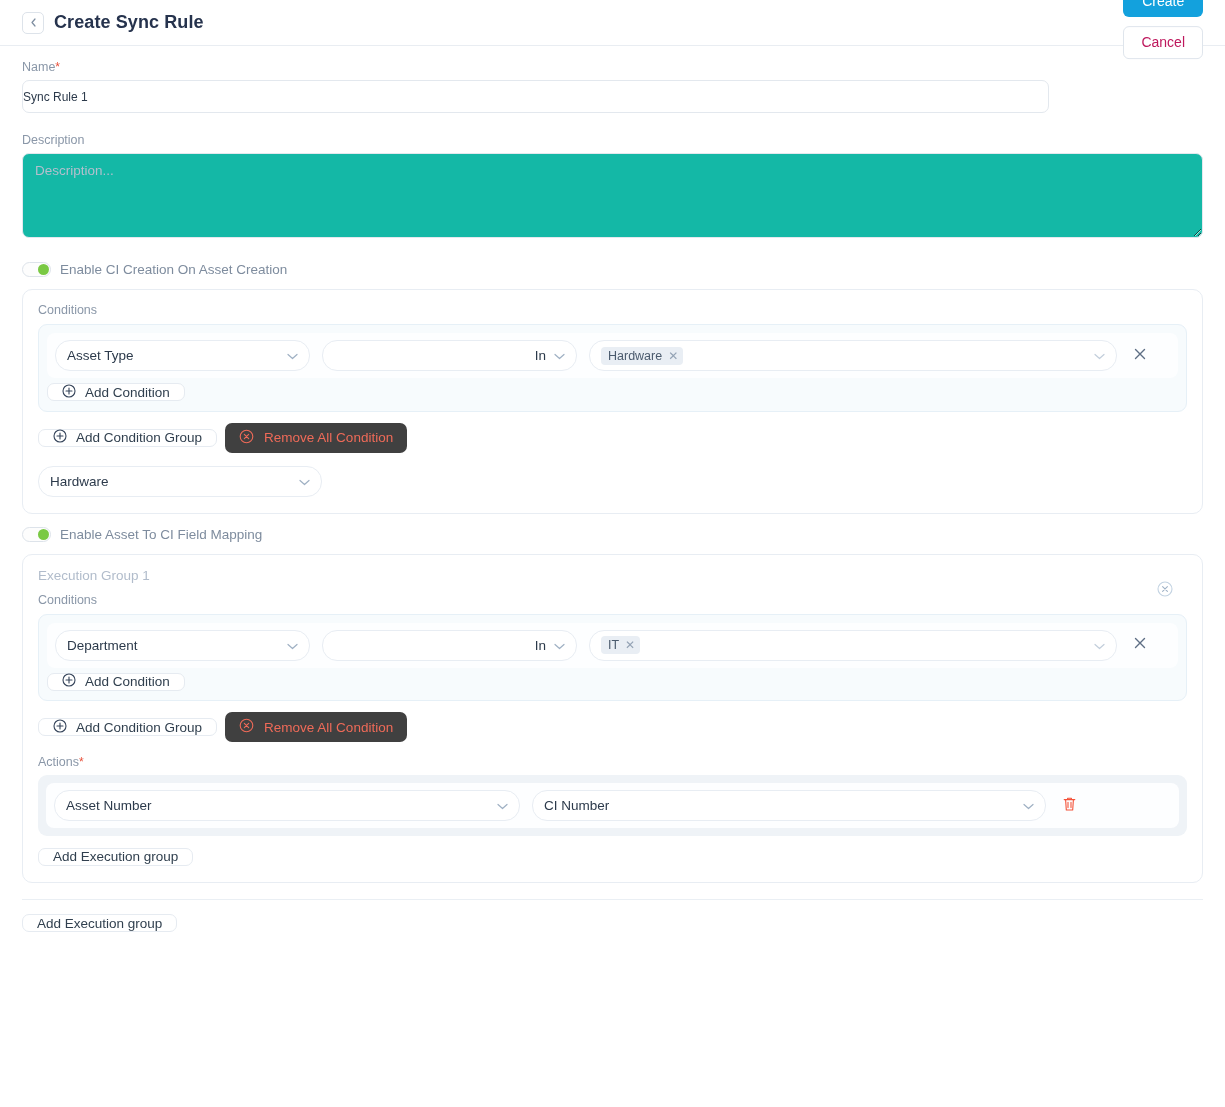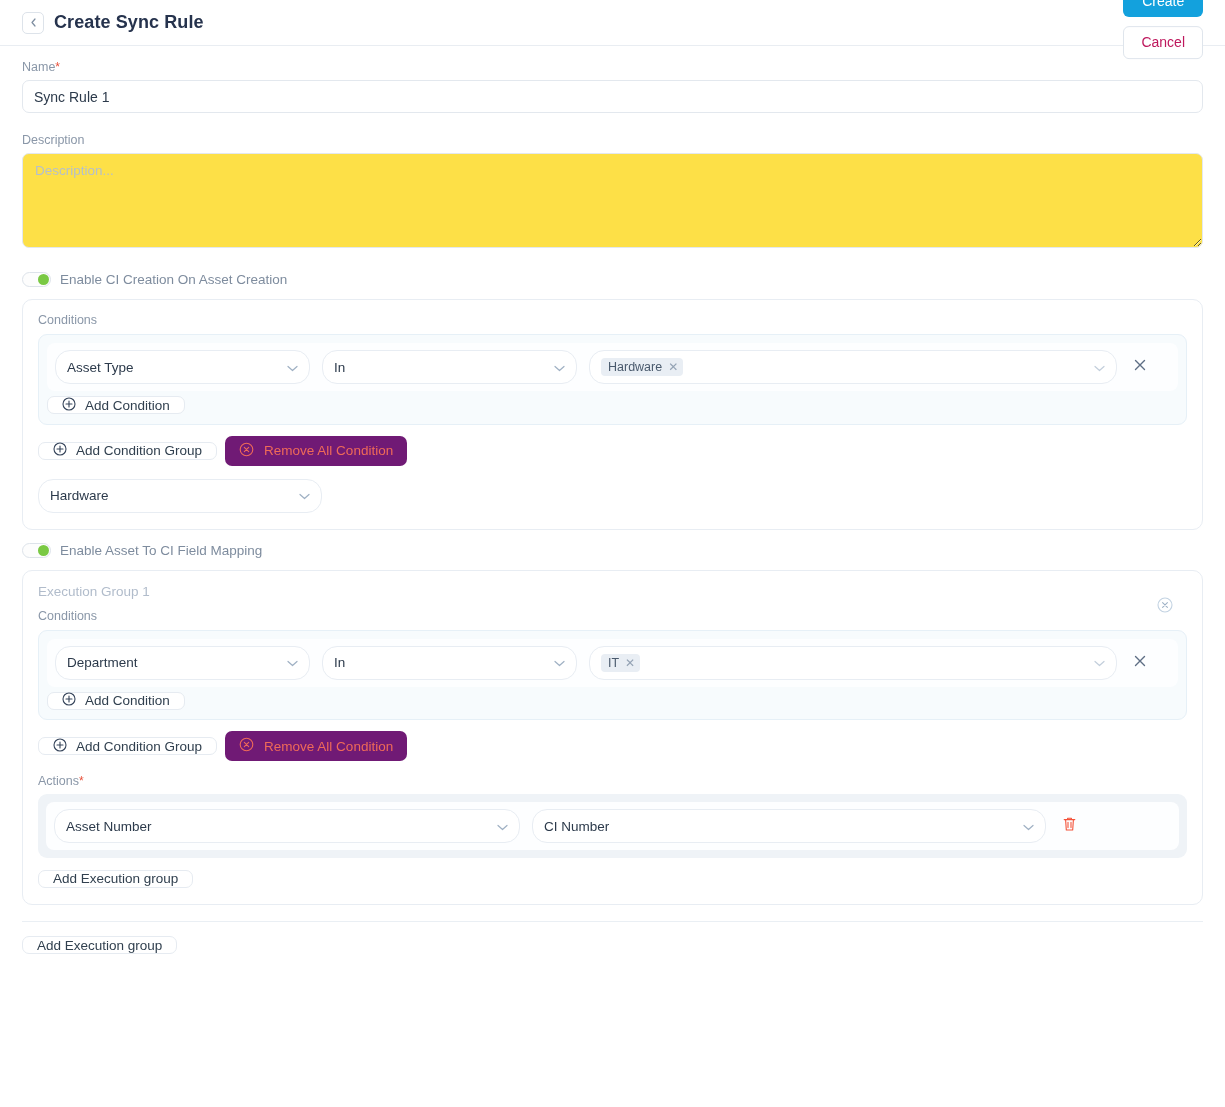--- a/index.html
+++ b/index.html
@@ -72,43 +72,43 @@
 
   .field-label {
     font-size: 12.5px;
     color: #8a97a8;
     margin-bottom: 6px;
     display: block;
   }
   .req { color: #e8503a; font-size: 12px; }
 
   .text-input {
-    width: 1181px;
+    width: 1027px;
     height: 33px;
     border: 1px solid #e3e8ee;
     border-radius: 7px;
-    padding: 0 11px;
-    font-size: 14px;
+    padding: 0 0;
+    font-size: 12px;
     font-family: inherit;
     color: #2c3a4b;
     background: #fff;
     outline: none;
   }
   .field-block { margin-bottom: 20px; }
 
   .textarea {
     width: 1181px;
-    height: 95px;
+    height: 85px;
     border: 1px solid #e3e8ee;
     border-radius: 7px;
     padding: 9px 12px;
     font-size: 13.5px;
     font-family: inherit;
     color: #2c3a4b;
-    background: #fde047;
+    background: #14b8a6;
     outline: none;
     resize: vertical;
   }
   .textarea::placeholder { color: #b4bfcd; }
 
   
   .toggle-row {
     display: flex;
     align-items: center;
     gap: 9px;
@@ -172,30 +172,30 @@
     margin-bottom: 5px;
   }
 
   .select {
     height: 31px;
     border: 1px solid #e8edf3;
     border-radius: 15px;
     background: #fff;
     display: flex;
     align-items: center;
-    padding: 16px 11px;
+    padding: 10px 11px;
     font-size: 13.5px;
     color: #2c3a4b;
     position: relative;
     cursor: pointer;
   }
   .select .val { flex: 1; }
   .chev { flex: none; margin-left: 8px; }
   .sel-field { width: 255px; }
-  .sel-op    { width: 255px; }
+  .sel-op    { width: 255px; text-align: right; }
   .sel-multi { width: 528px; }
   .sel-action-left  { width: 466px; }
   .sel-action-right { width: 514px; }
   .sel-citype { width: 284px; }
 
   .chip {
     background: #e9eef4;
     border-radius: 4px;
     padding: 2px 5px 2px 7px;
     font-size: 12.5px;
@@ -229,21 +229,21 @@
   }
   .mini-btn.plain { gap: 0; }
   .danger-btn {
     display: inline-flex;
     align-items: center;
     gap: 10px;
     height: 30px;
     padding: 0 14px;
     border: none;
     border-radius: 7px;
-    background: #701a75;
+    background: #404040;
     color: #ef6a58;
     font-size: 13.5px;
     cursor: pointer;
     font-family: inherit;
   }
   .btn-bar { display: flex; gap: 8px; align-items: center; margin-bottom: 13px; }
 
   
   .actions-shell {
     background: #eff3f7;

